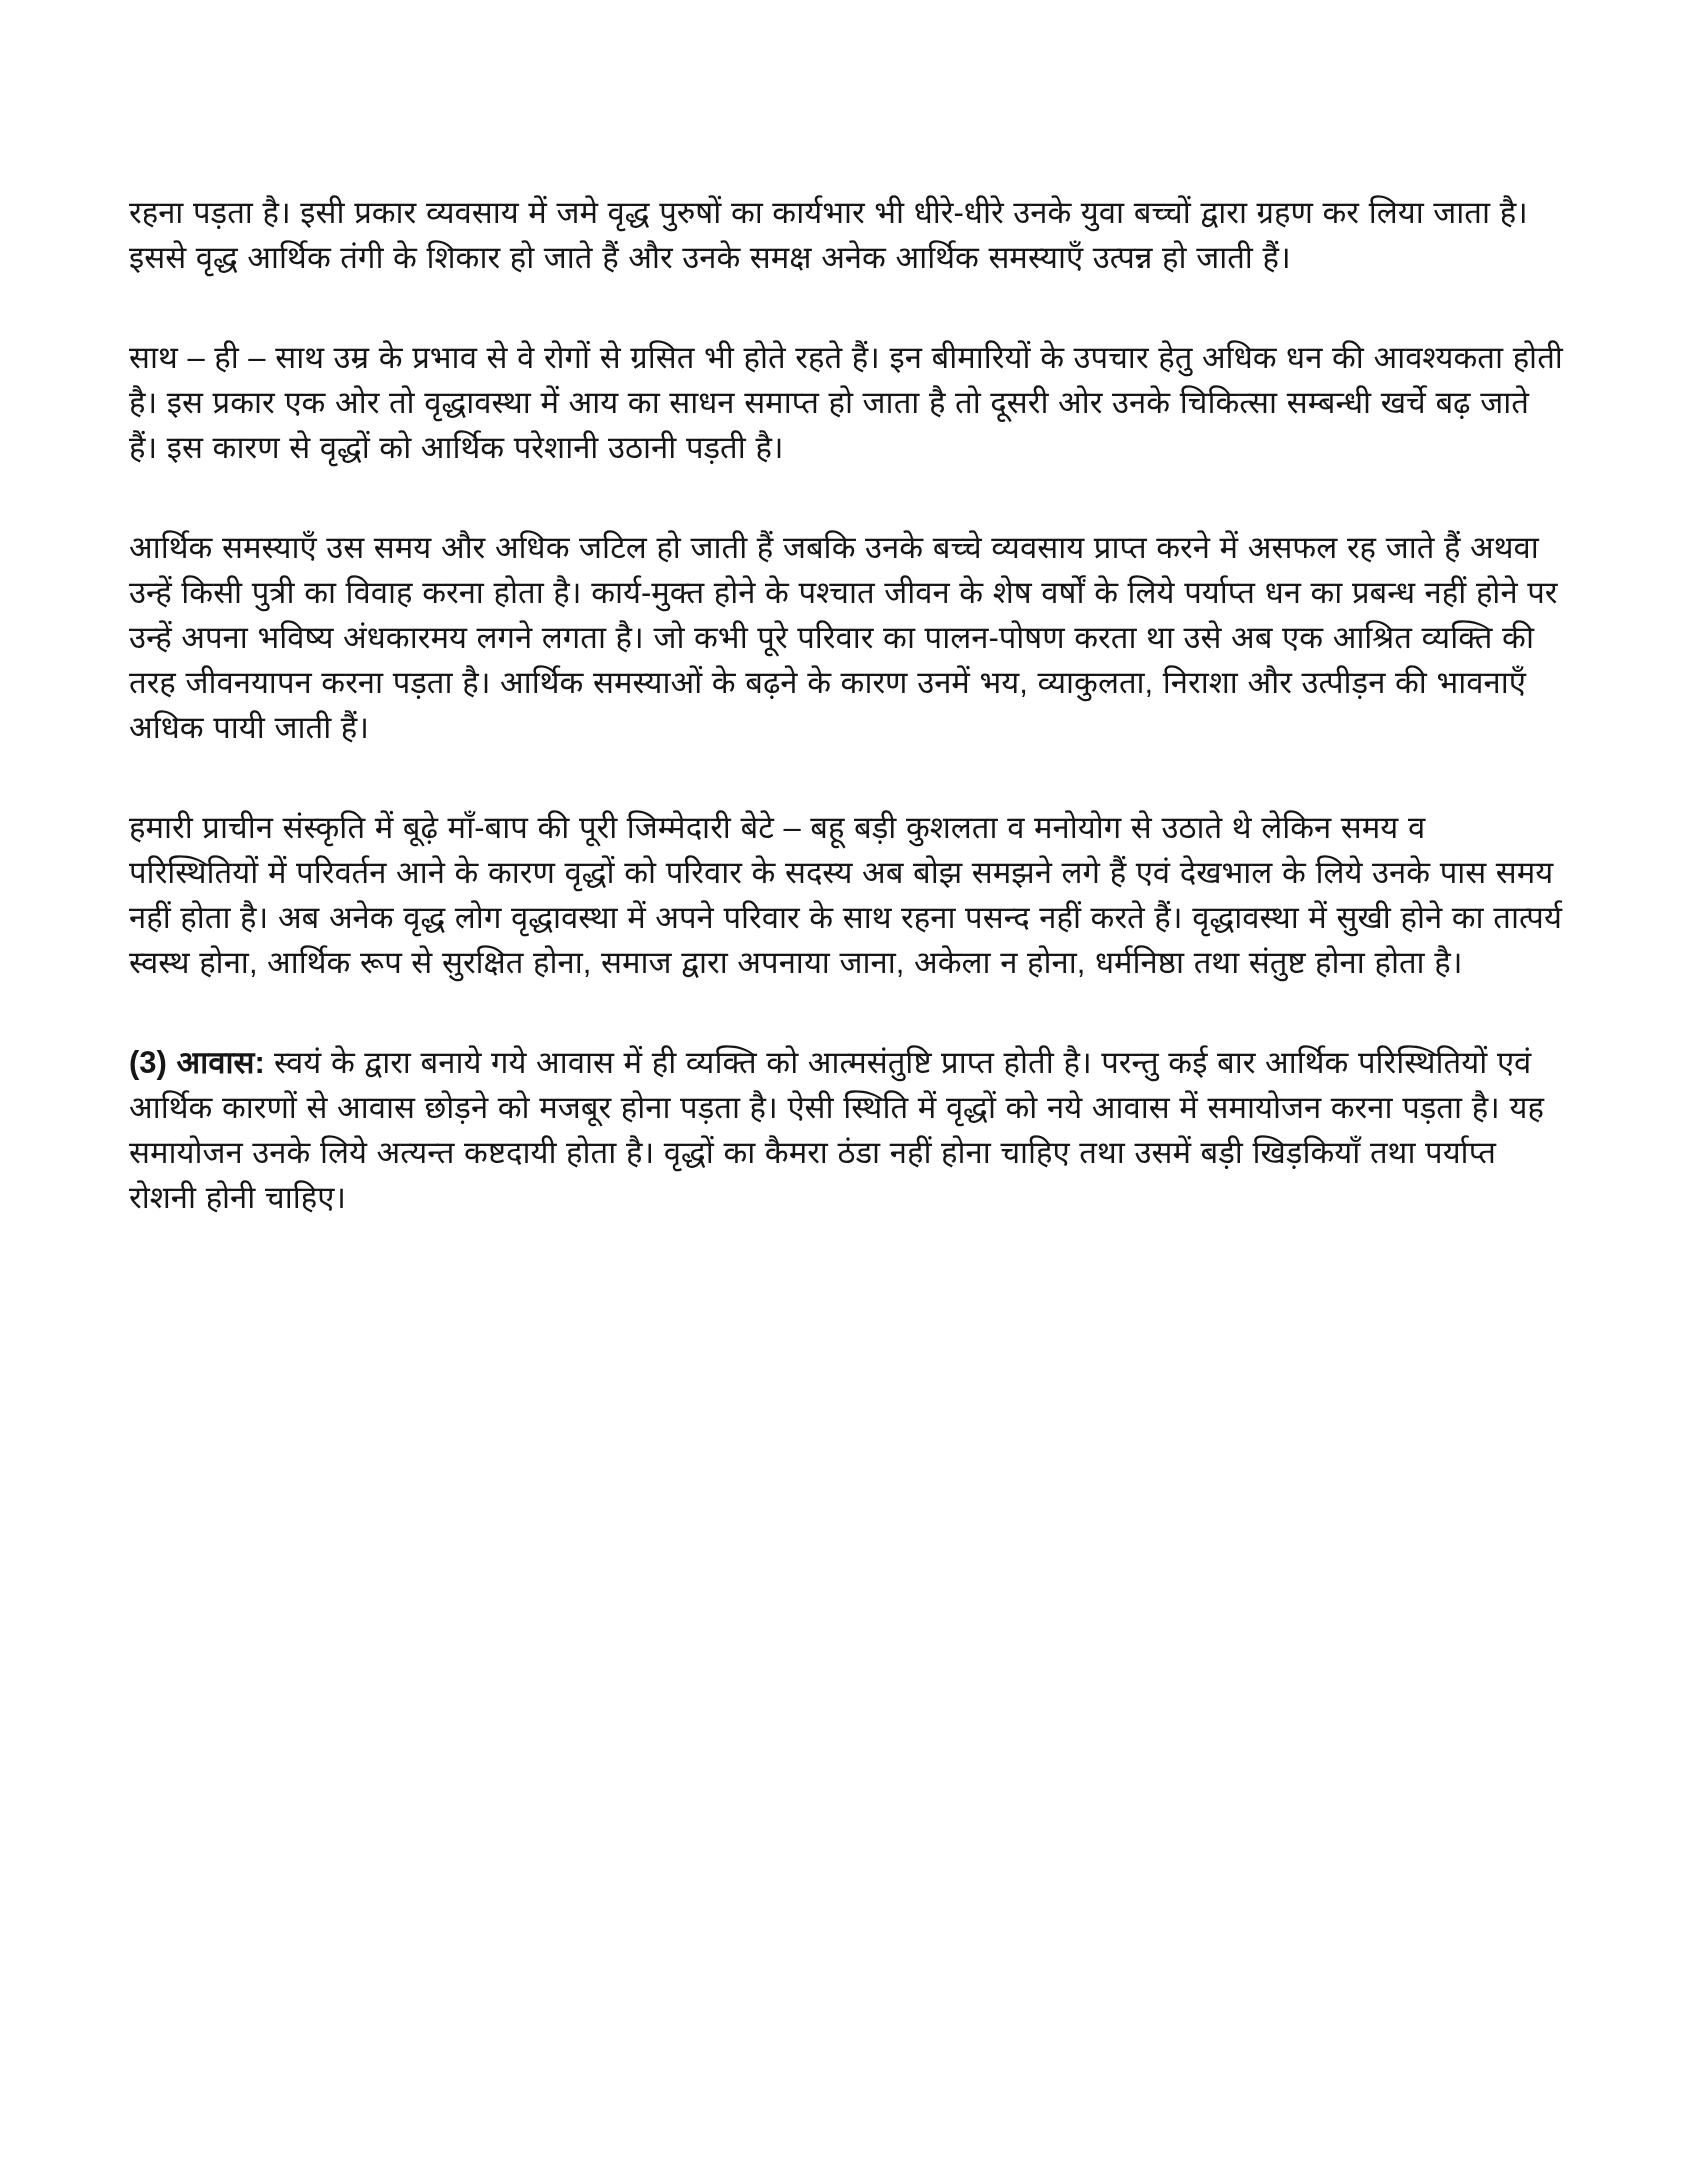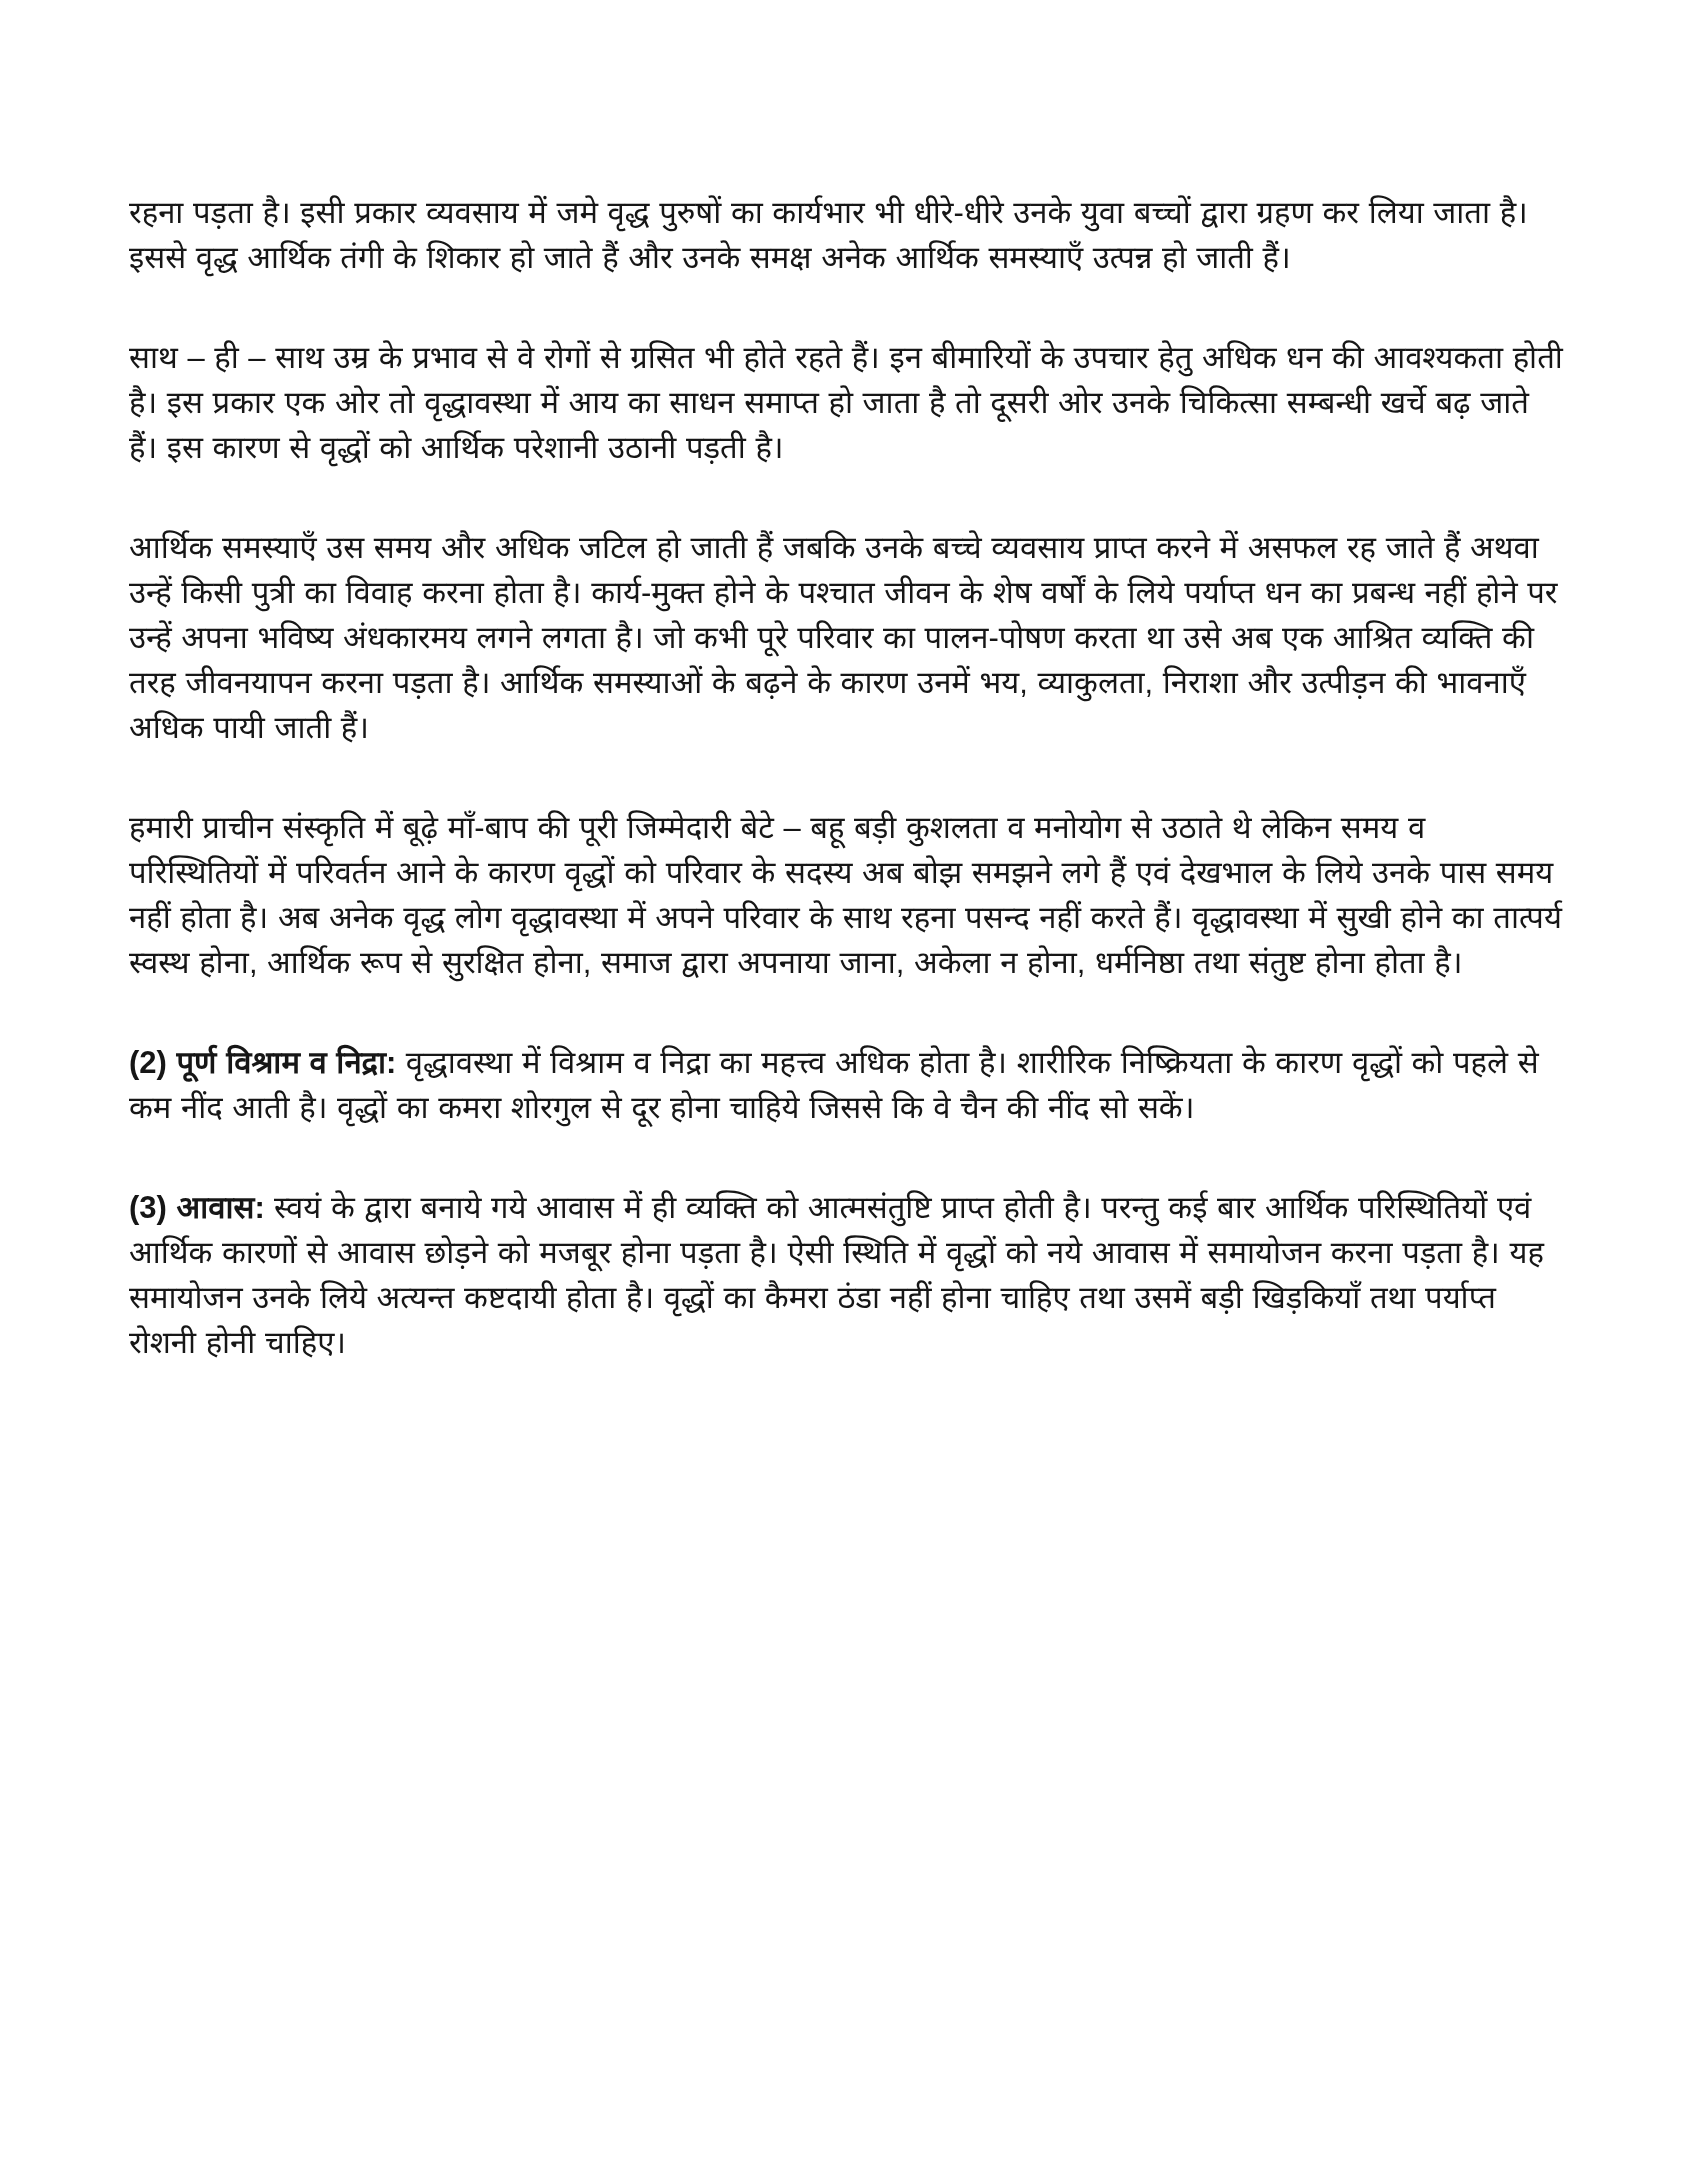--- a/index.html
+++ b/index.html
@@ -48,23 +48,20 @@
 
     <p class="block">साथ – ही – साथ उम्र के प्रभाव से वे रोगों से ग्रसित भी होते रहते हैं। इन बीमारियों के उपचार हेतु अधिक धन की आवश्यकता होती है। इस प्रकार एक ओर तो वृद्धावस्था में आय का साधन समाप्त हो जाता है तो दूसरी ओर उनके चिकित्सा सम्बन्धी खर्चे बढ़ जाते हैं। इस कारण से वृद्धों को आर्थिक परेशानी उठानी पड़ती है।</p>
 
     <p class="block">आर्थिक समस्याएँ उस समय और अधिक जटिल हो जाती हैं जबकि उनके बच्चे व्यवसाय प्राप्त करने में असफल रह जाते हैं अथवा उन्हें किसी पुत्री का विवाह करना होता है। कार्य-मुक्त होने के पश्चात जीवन के शेष वर्षों के लिये पर्याप्त धन का प्रबन्ध नहीं होने पर उन्हें अपना भविष्य अंधकारमय लगने लगता है। जो कभी पूरे परिवार का पालन-पोषण करता था उसे अब एक आश्रित व्यक्ति की तरह जीवनयापन करना पड़ता है। आर्थिक समस्याओं के बढ़ने के कारण उनमें भय, व्याकुलता, निराशा और उत्पीड़न की भावनाएँ अधिक पायी जाती हैं।</p>
 
     <p class="block">हमारी प्राचीन संस्कृति में बूढ़े माँ-बाप की पूरी जिम्मेदारी बेटे – बहू बड़ी कुशलता व मनोयोग से उठाते थे लेकिन समय व परिस्थितियों में परिवर्तन आने के कारण वृद्धों को परिवार के सदस्य अब बोझ समझने लगे हैं एवं देखभाल के लिये उनके पास समय नहीं होता है। अब अनेक वृद्ध लोग वृद्धावस्था में अपने परिवार के साथ रहना पसन्द नहीं करते हैं। वृद्धावस्था में सुखी होने का तात्पर्य स्वस्थ होना, आर्थिक रूप से सुरक्षित होना, समाज द्वारा अपनाया जाना, अकेला न होना, धर्मनिष्ठा तथा संतुष्ट होना होता है।</p>
 
 
 
 
-    <p class="block">
-      <span class="lead-bold">(2) पूर्ण विश्राम व निद्रा:</span><span>वृद्धावस्था में विश्राम व निद्रा का महत्त्व अधिक होता है। शारीरिक निष्क्रियता के कारण वृद्धों को पहले से कम नींद आती है। वृद्धों का कमरा शोरगुल से दूर होना चाहिये जिससे कि वे चैन की नींद सो सकें।</span>
-    </p>
 
     <p class="block">
       <span class="lead-bold">(3) आवास:</span><span>स्वयं के द्वारा बनाये गये आवास में ही व्यक्ति को आत्मसंतुष्टि प्राप्त होती है। परन्तु कई बार आर्थिक परिस्थितियों एवं आर्थिक कारणों से आवास छोड़ने को मजबूर होना पड़ता है। ऐसी स्थिति में वृद्धों को नये आवास में समायोजन करना पड़ता है। यह समायोजन उनके लिये अत्यन्त कष्टदायी होता है। वृद्धों का कैमरा ठंडा नहीं होना चाहिए तथा उसमें बड़ी खिड़कियाँ तथा पर्याप्त रोशनी होनी चाहिए।</span>
     </p>
 
   </div>
 </div>
 
 
 </body></html>

